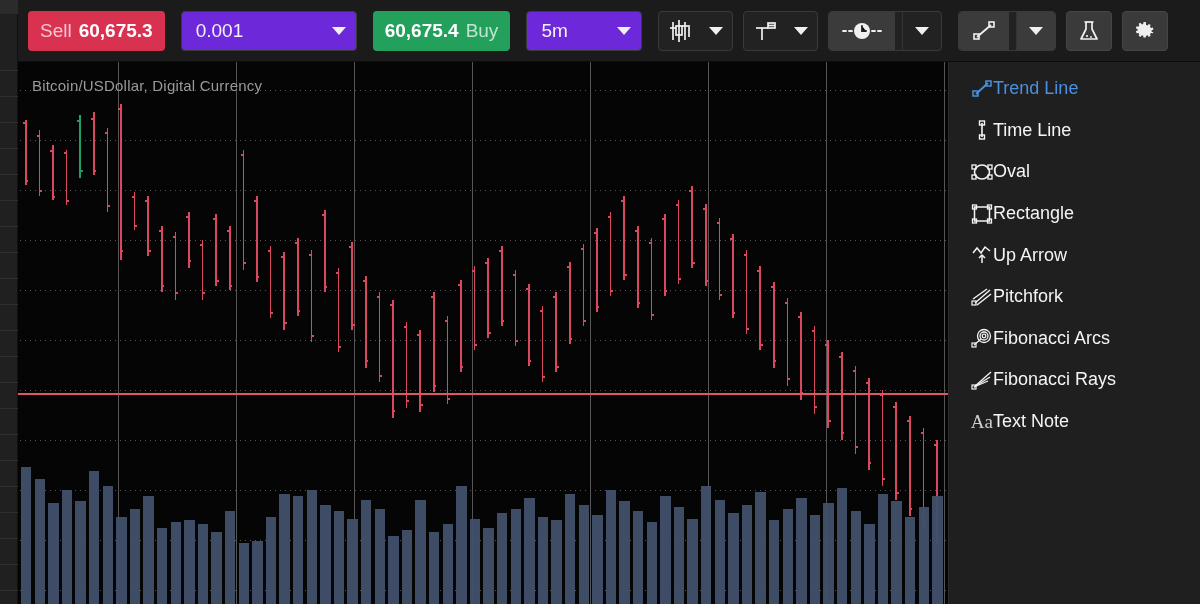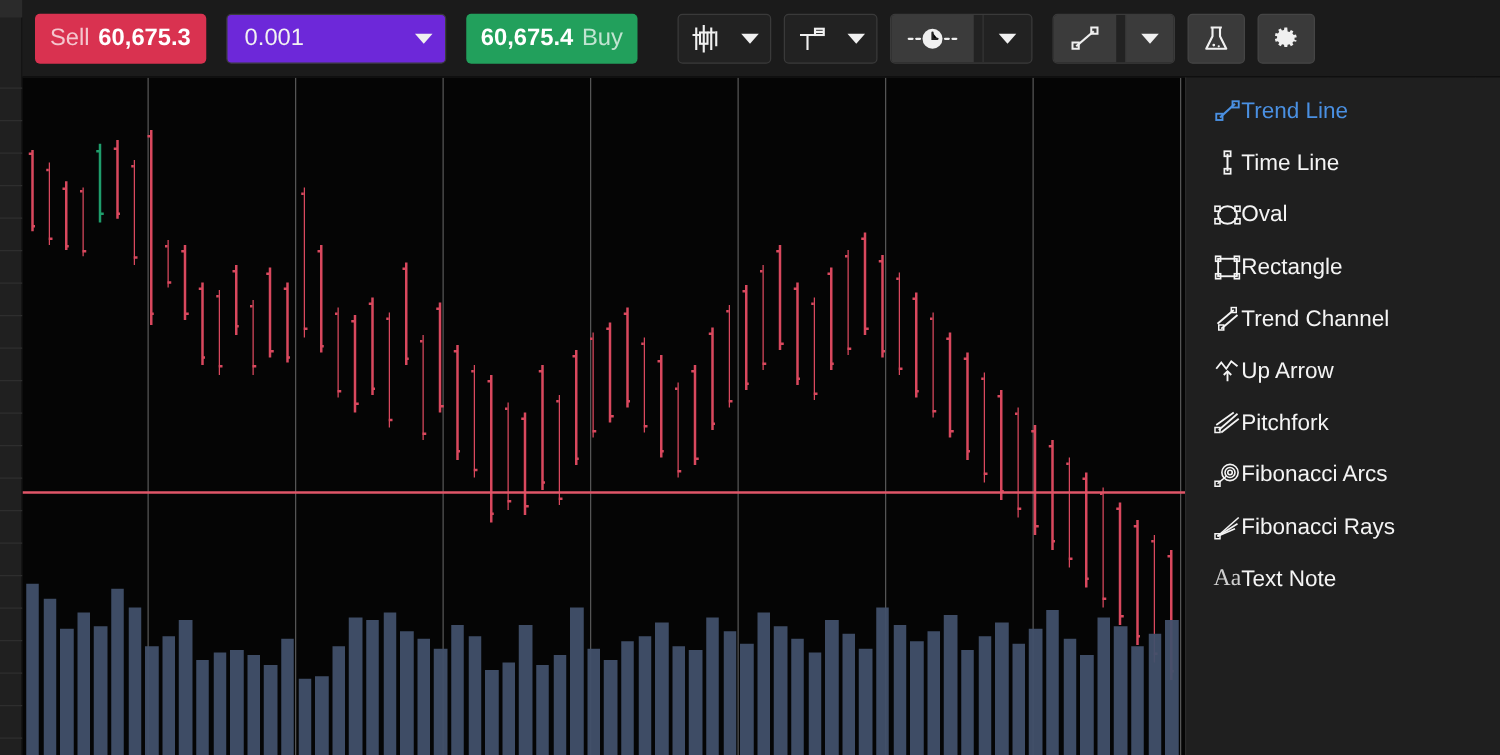--- a/index.html
+++ b/index.html
@@ -169,20 +169,24 @@
 
     <div class="tb-gap"></div>
 
     <div class="btn-buy">
       <span>60,675.4</span>
       <span class="side-word">Buy</span>
     </div>
 
     <div class="tb-gap"></div>
 
+    <div class="select-box tf">
+      <span class="val">5m</span>
+      <span class="caret"></span>
+    </div>
 
     <div class="tb-gap"></div>
 
     <div class="icon-btn">
       <span>
         <svg width="26" height="24" viewBox="0 0 26 24">
           <g stroke="#f0f0f0" stroke-width="1.7" fill="none">
             <path d="M5 3 V21"></path>
               <path d="M11 1 V23"></path>
               <path d="M17 3 V21"></path>
@@ -294,20 +298,21 @@
         <div class="grid-h" style="top: 128px;"></div>
         <div class="grid-h" style="top: 178px;"></div>
         <div class="grid-h" style="top: 228px;"></div>
         <div class="grid-h" style="top: 278px;"></div>
         <div class="grid-h" style="top: 328px;"></div>
         <div class="grid-h" style="top: 378px;"></div>
         <div class="grid-h" style="top: 428px;"></div>
         <div class="grid-h" style="top: 478px;"></div>
         <div class="grid-h" style="top: 528px;"></div>
       </div>
+    <div class="chart-title">Bitcoin/USDollar, Digital Currency</div>
     <div class="bars-layer" id="bars">
         <div class="ohlc down" style="left: 5px; top: 58px; height: 65px;">
           <div class="stem"></div>
           <div class="tl" style="top: 2px;"></div>
           <div class="tr" style="top: 60px;"></div>
         </div>
         <div class="ohlc down" style="left: 18.6px; top: 68px; height: 66px;">
           <div class="stem"></div>
           <div class="tl" style="top: 5px;"></div>
           <div class="tr" style="top: 60px;"></div>
@@ -757,31 +762,20 @@
             <rect x="16.5" y="1" width="4" height="4" fill="none" stroke="currentColor" stroke-width="1.3"></rect>
             <rect x="1.5" y="15" width="4" height="4" fill="none" stroke="currentColor" stroke-width="1.3"></rect>
             <rect x="16.5" y="15" width="4" height="4" fill="none" stroke="currentColor" stroke-width="1.3"></rect>
           </svg>
         </span>
         <span>Rectangle</span>
       </div>
       <div class="menu-item">
         <span class="mi-icon">
           <svg width="22" height="20" viewBox="0 0 22 20">
-            <line x1="3" y1="14" x2="16" y2="3" stroke="currentColor" stroke-width="1.5"></line>
-            <line x1="6" y1="18" x2="19" y2="7" stroke="currentColor" stroke-width="1.5"></line>
-            <rect x="14" y="1" width="4" height="4" fill="none" stroke="currentColor" stroke-width="1.2"></rect>
-            <rect x="4" y="15" width="4" height="4" fill="none" stroke="currentColor" stroke-width="1.2"></rect>
-          </svg>
-        </span>
-        <span>Trend Channel</span>
-      </div>
-      <div class="menu-item">
-        <span class="mi-icon">
-          <svg width="22" height="20" viewBox="0 0 22 20">
             <polyline points="2,8 6,3 10,8 14,2 19,6" fill="none" stroke="currentColor" stroke-width="1.5"></polyline>
             <line x1="11" y1="18" x2="11" y2="10" stroke="currentColor" stroke-width="1.5"></line>
             <polyline points="8,13 11,10 14,13" fill="none" stroke="currentColor" stroke-width="1.5"></polyline>
           </svg>
         </span>
         <span>Up Arrow</span>
       </div>
       <div class="menu-item">
         <span class="mi-icon">
           <svg width="22" height="20" viewBox="0 0 22 20">

